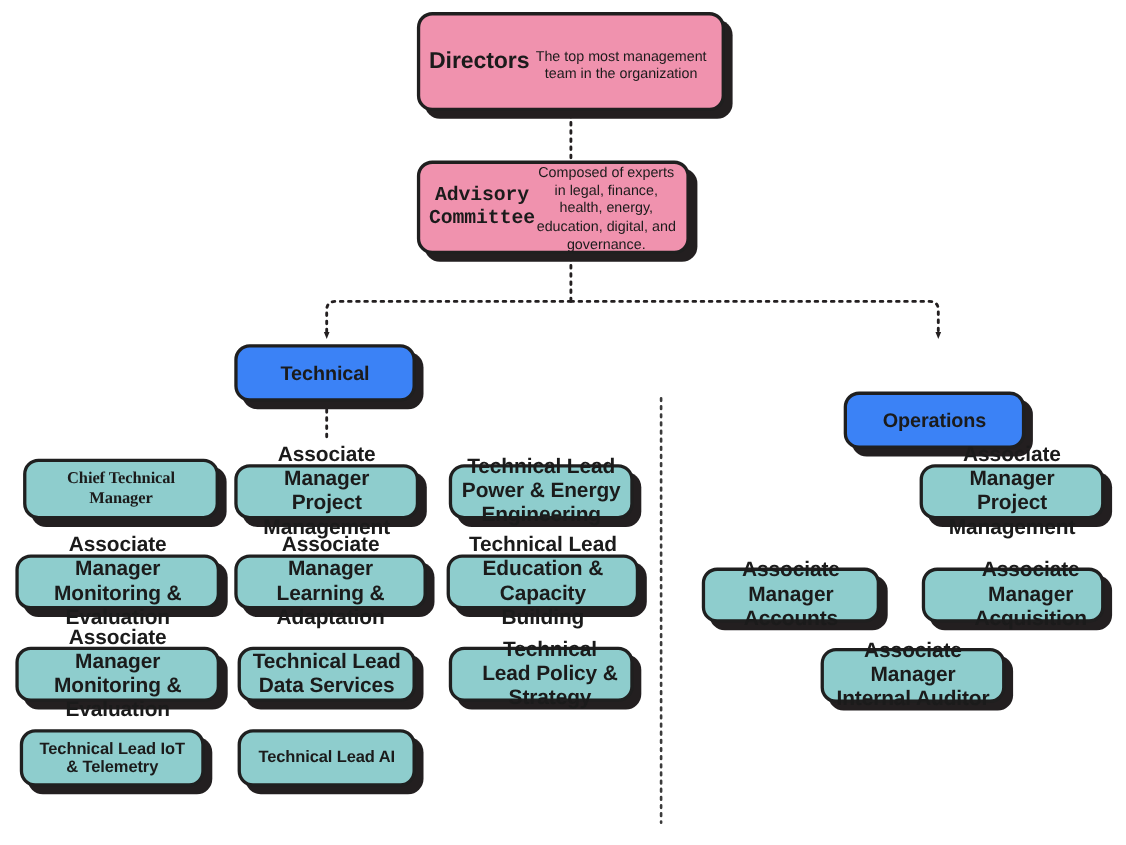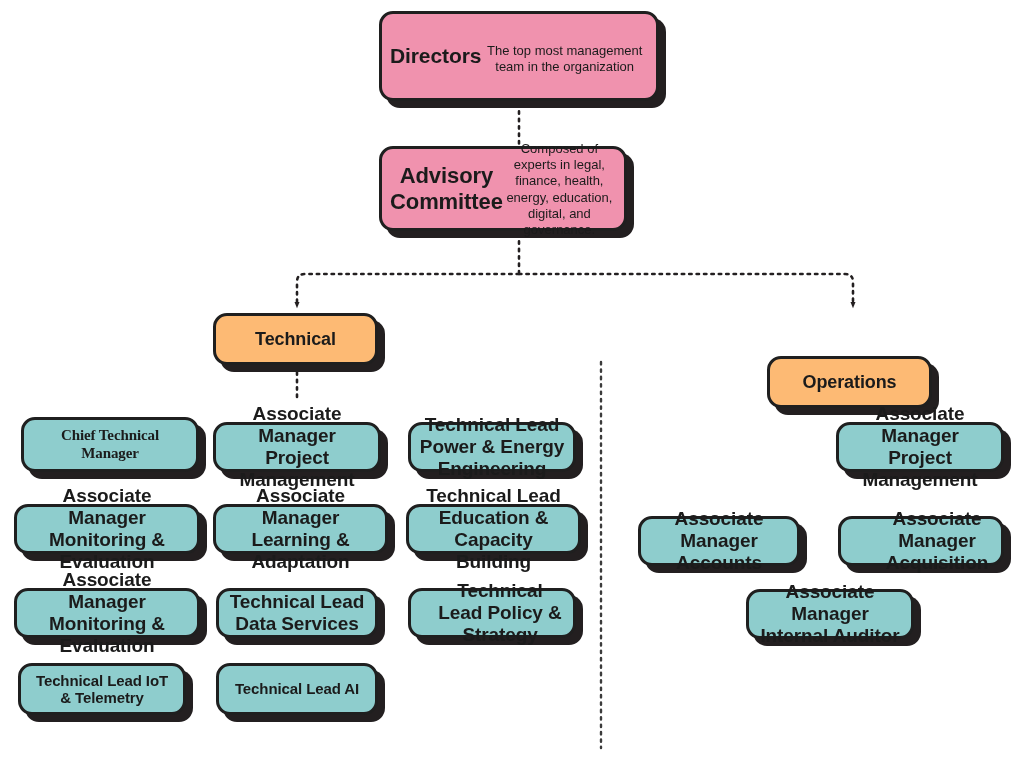--- a/index.html
+++ b/index.html
@@ -44,26 +44,26 @@
     font-weight: bold;
     line-height: 1.15;
     letter-spacing: -0.1px;
   }
   .node .desc {
     font-weight: normal;
     line-height: 1.25;
     margin-top: 6px;
   }
   .node.pink  { background: #F092AE; }
-  .node.yellow{ background: #fdba74; }
+  .node.yellow{ background: #3b82f6; }
   .node.teal  { background: #8ECDCD; }
 
   .node.root .title { font-size: 21px; }
   .node.root .desc  { font-size: 13px; }
-  .node.committee .title { font-size: 22px; }
+  .node.committee .title { font-size: 18px; font-family: Liberation Mono, monospace; }
   .node.committee .desc  { font-size: 13px; margin-top: 2px; }
   .node.division .title  { font-size: 18px; }
   .node.leaf .title      { font-size: 19px; }
   .node.leaf.big .title  { font-size: 15px; }
 </style>
 </head>
 <body>
 
 <div id="chart">
 

